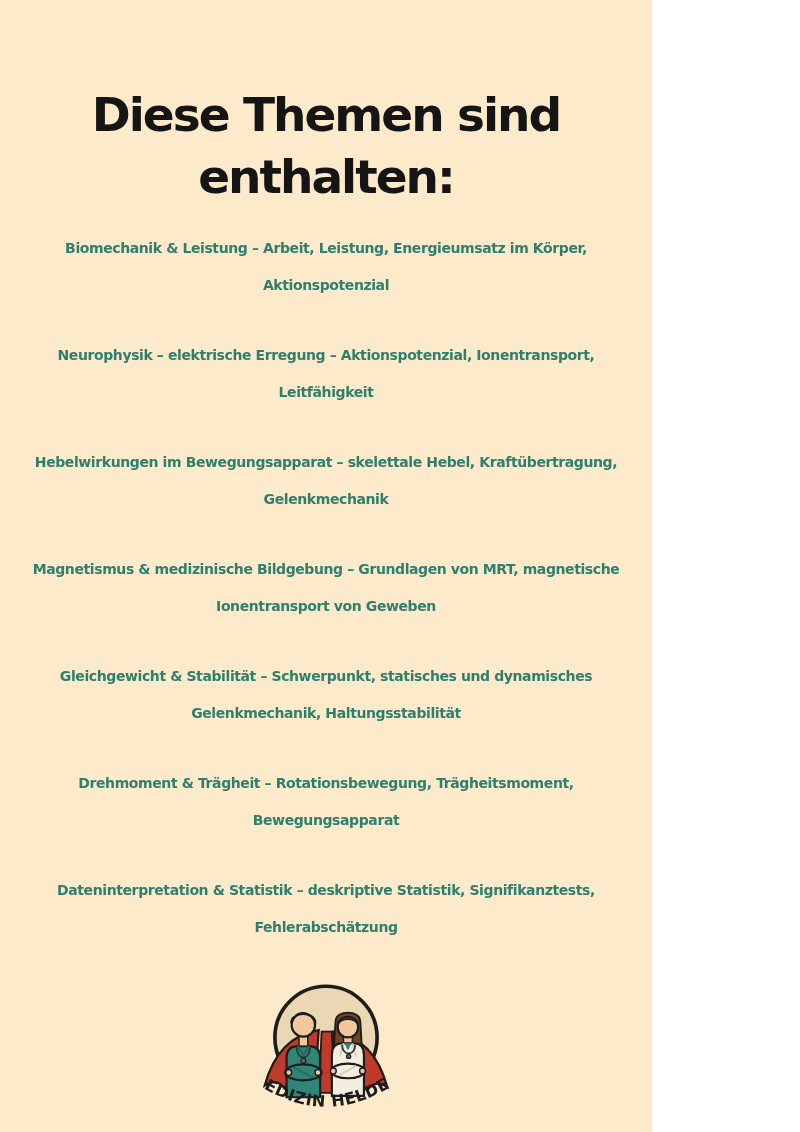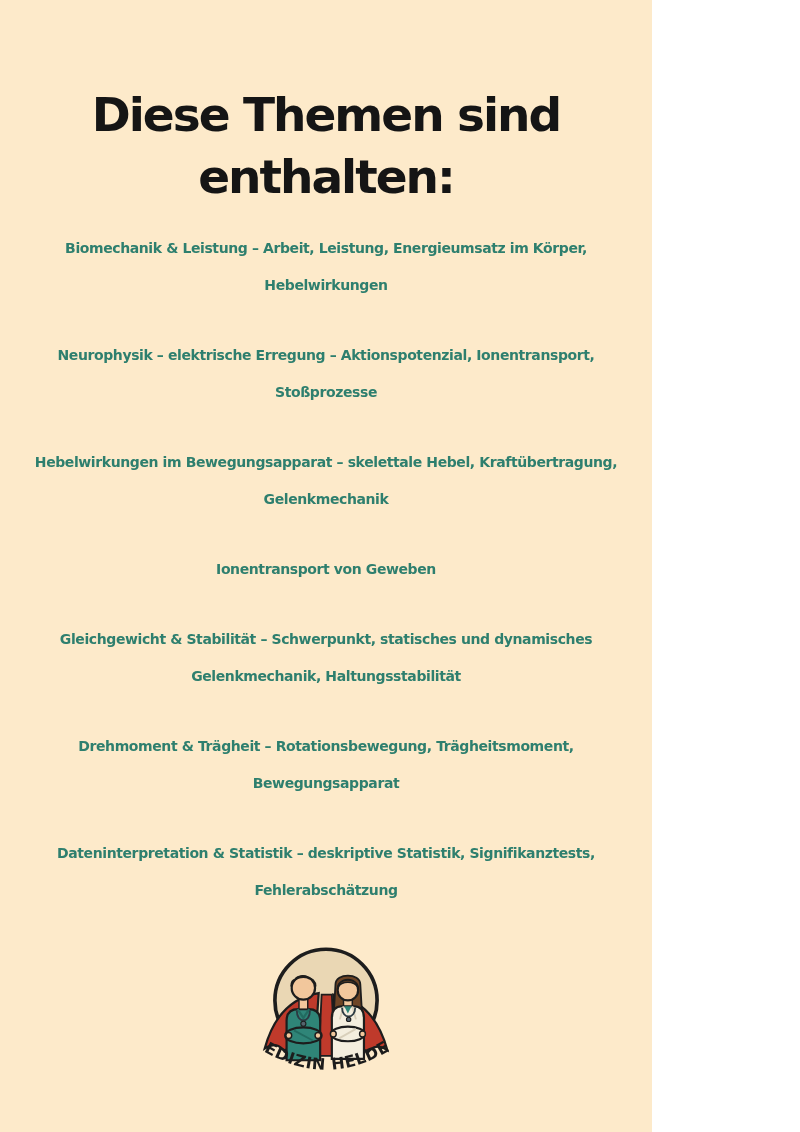--- a/index.html
+++ b/index.html
@@ -39,31 +39,32 @@
 </head>
 <body>
 
 <div class="page">
 
   <h1 class="title">Diese Themen sind enthalten:</h1>
 
   <div class="topics">
     <div class="topic">
       <div class="topic-line">Biomechanik &amp; Leistung – Arbeit, Leistung, Energieumsatz im Körper,</div>
-      <div class="topic-line">Hebelwirkungen</div>
+      <div class="topic-line">Aktionspotenzial</div>
     </div>
     <div class="topic">
       <div class="topic-line">Neurophysik – elektrische Erregung – Aktionspotenzial, Ionentransport,</div>
-      <div class="topic-line">Stoßprozesse</div>
+      <div class="topic-line">Leitfähigkeit</div>
     </div>
     <div class="topic">
       <div class="topic-line">Hebelwirkungen im Bewegungsapparat – skelettale Hebel, Kraftübertragung,</div>
       <div class="topic-line">Gelenkmechanik</div>
     </div>
     <div class="topic">
+      <div class="topic-line">Magnetismus &amp; medizinische Bildgebung – Grundlagen von MRT, magnetische</div>
       <div class="topic-line">Ionentransport von Geweben</div>
     </div>
     <div class="topic">
       <div class="topic-line">Gleichgewicht &amp; Stabilität – Schwerpunkt, statisches und dynamisches</div>
       <div class="topic-line">Gelenkmechanik, Haltungsstabilität</div>
     </div>
     <div class="topic">
       <div class="topic-line">Drehmoment &amp; Trägheit – Rotationsbewegung, Trägheitsmoment,</div>
       <div class="topic-line">Bewegungsapparat</div>
     </div>

